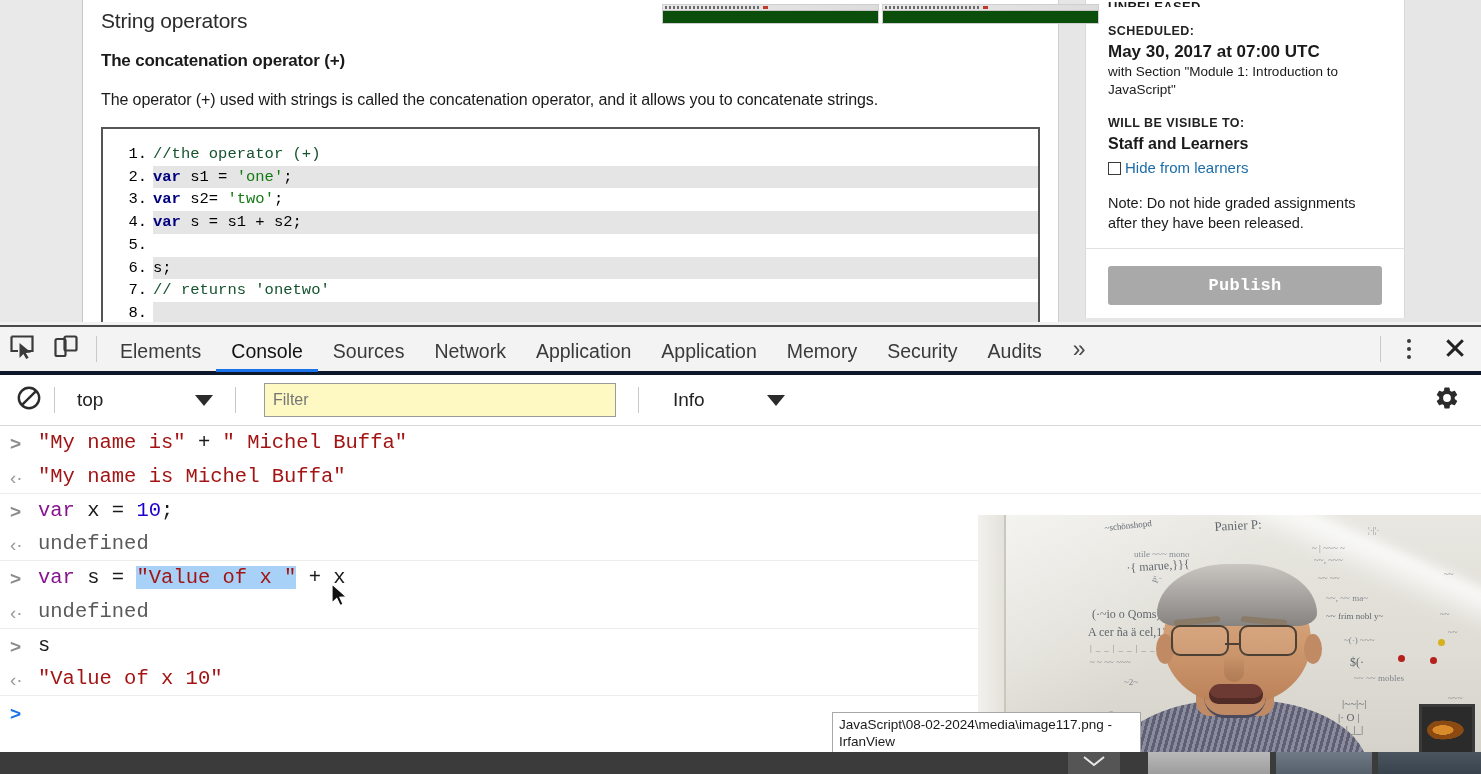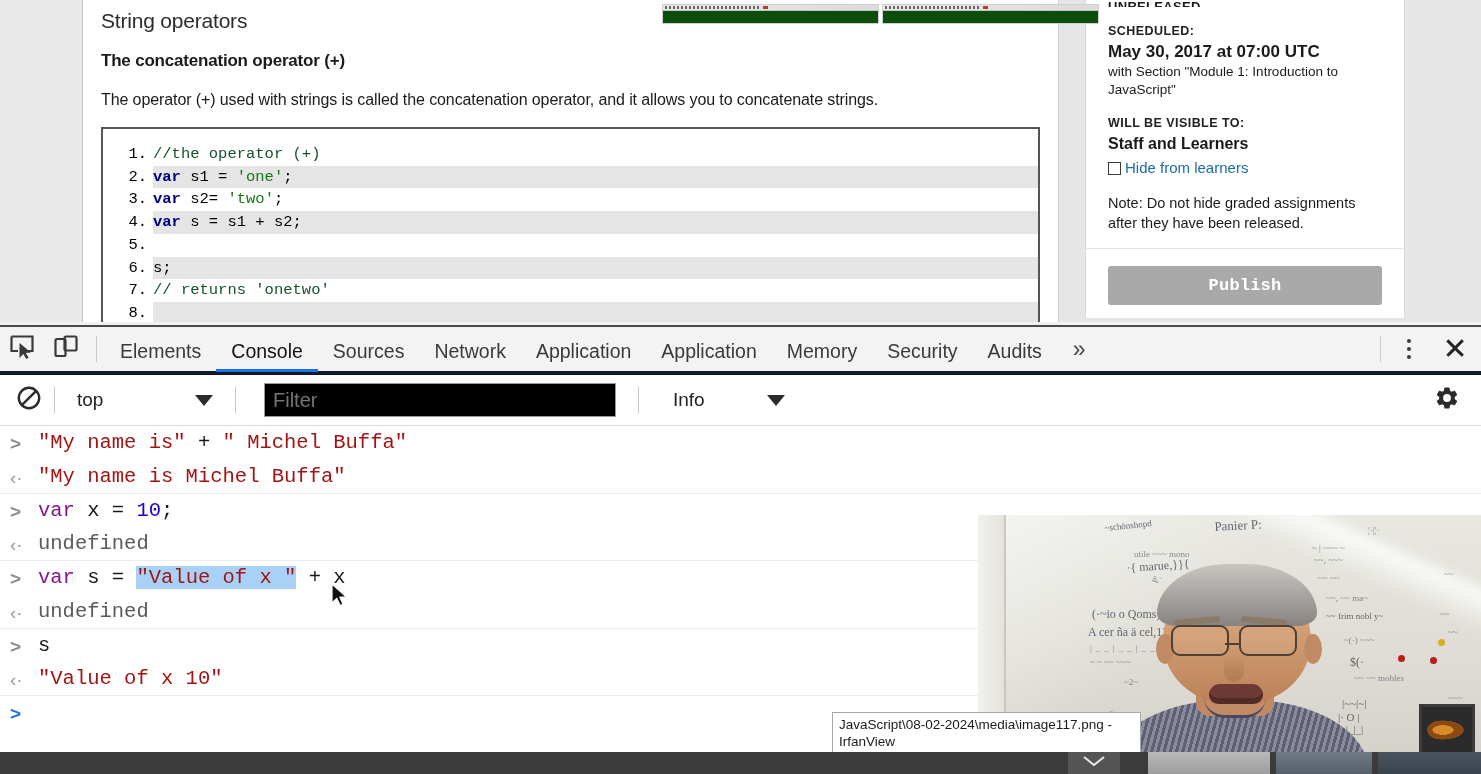--- a/index.html
+++ b/index.html
@@ -323,24 +323,24 @@
   .caret {
     width: 0; height: 0;
     border-left: 9px solid transparent;
     border-right: 9px solid transparent;
     border-top: 11px solid #2b2b2b;
     flex: none;
   }
   .dt-filter-input {
     width: 352px; height: 34px;
     border: 1px solid #9a9a9a;
-    background: #000000;
+    background: #fef9c3;
     margin-left: 20px;
     padding: 0 8px;
-    font-size: 20px;
+    font-size: 16px;
     color: #8a8a8a;
     box-sizing: border-box;
     font-family: "Liberation Sans", sans-serif;
     flex: none;
   }
   .dt-level {
     font-size: 19px;
     color: #222;
     margin-left: 26px;
     width: 94px;

